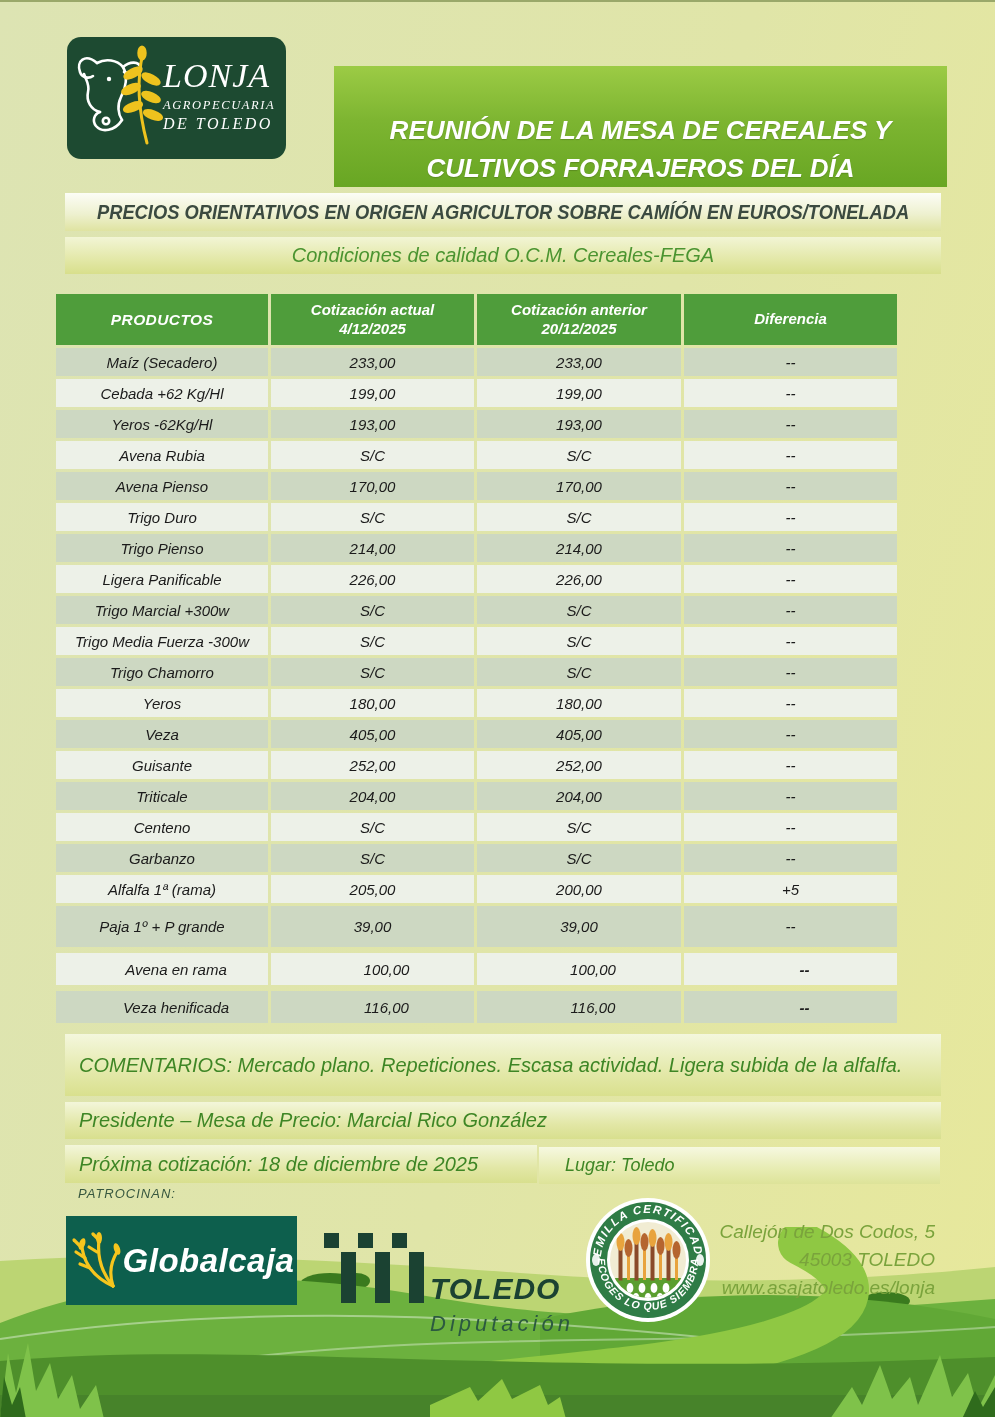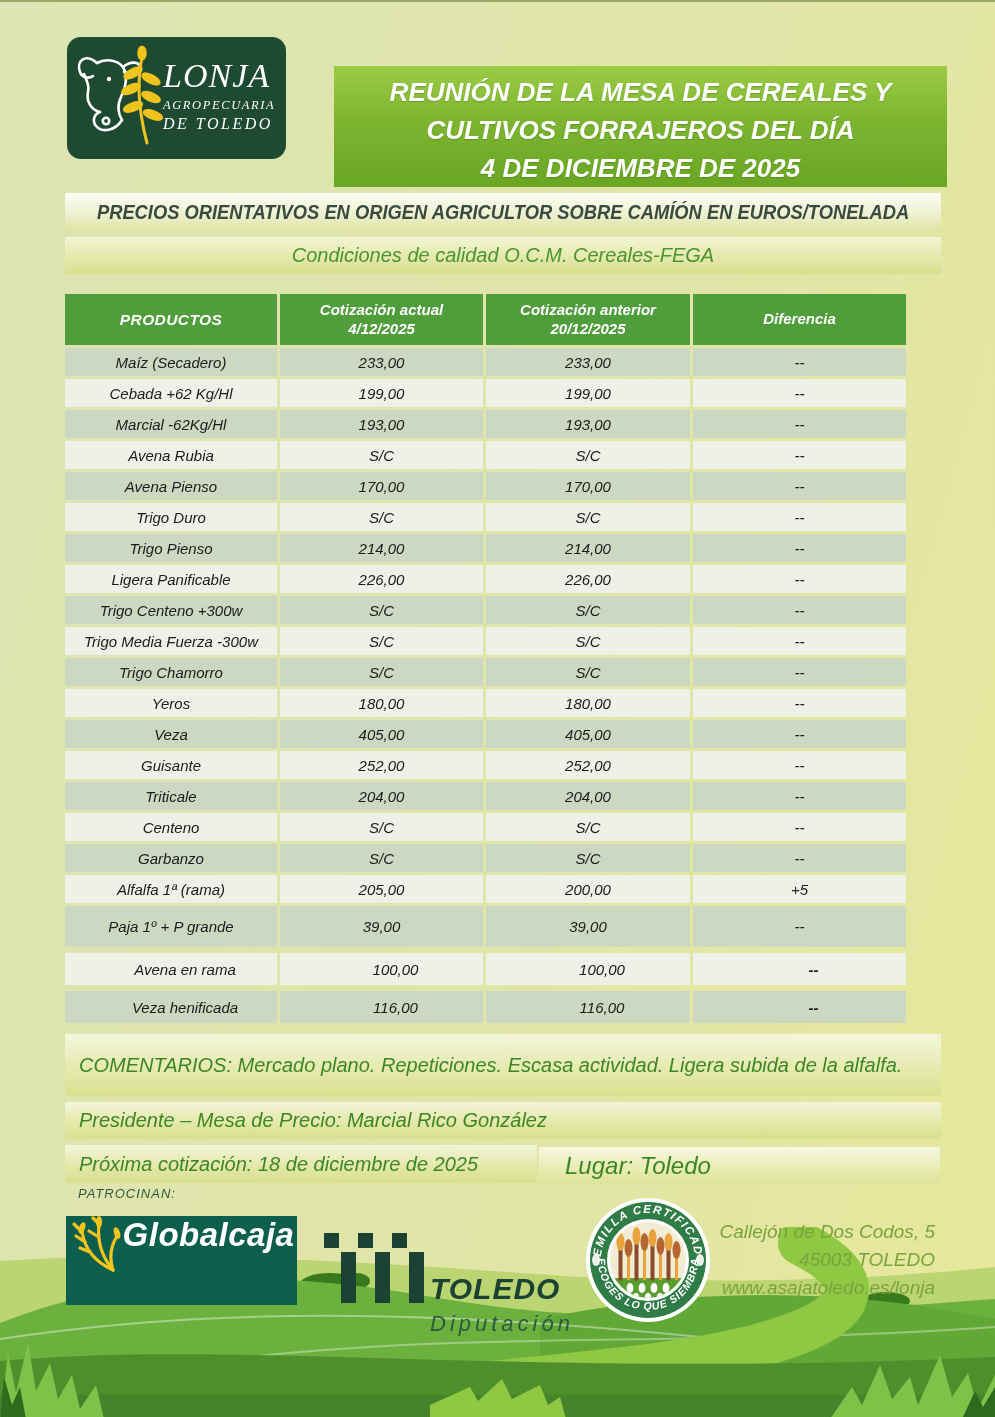--- a/index.html
+++ b/index.html
@@ -29,21 +29,21 @@
     background:linear-gradient(180deg,#fcfdf6 0%,#eef1d0 55%,#dfe3a1 100%);
     color:#3b4a40;font-weight:bold;font-size:19.5px;
   }
   .bar-precios .inner{transform:scaleX(.94);white-space:nowrap;}
   .bar-cond{
     left:65px;top:235px;width:876px;height:37px;justify-content:center;
     background:linear-gradient(180deg,#f2f5d5 0%,#e3e8a8 60%,#d8df8c 100%);
     color:#4b9430;font-size:20px;
   }
   
-  .table{position:absolute;left:65px;top:292px;width:841px;}
+  .table{position:absolute;left:56px;top:292px;width:841px;}
   .thead,.trow{display:grid;grid-template-columns:212px 203px 204px 213px;column-gap:3px;}
   .thead{margin-bottom:3px;}
   .hcell{
     background:#4f9d3b;color:#fff;font-weight:bold;height:51px;
     display:flex;flex-direction:column;align-items:center;justify-content:center;line-height:1.25;
   }
   .hcell .hlabel{font-size:15px;}
   .hcell .hsub{font-size:15px;}
   .hcell.first .hlabel{font-size:15.5px;letter-spacing:.4px;}
   .trow{margin-bottom:3px;}
@@ -71,28 +71,28 @@
   .bar-presidente .inner{padding-left:14px;}
   .bar-proxima{
     left:65px;top:1143px;width:472px;height:38px;
     background:linear-gradient(180deg,#f3f6da 0%,#e2e7a6 60%,#d8df8e 100%);
     color:#3e8625;font-size:20px;
   }
   .bar-proxima .inner{padding-left:14px;}
   .bar-lugar{
     left:539px;top:1145px;width:401px;height:37px;
     background:linear-gradient(180deg,#f6f8e0 0%,#e7ecb2 60%,#dde399 100%);
-    color:#3e8625;font-size:24px;
+    color:#3e8625;font-size:18px;
   }
   .bar-lugar .inner{padding-left:26px;}
   .patrocinan{position:absolute;left:78px;top:1184px;font-size:13px;letter-spacing:1px;color:#37573f;}
   
   .globalcaja{
     position:absolute;left:66px;top:1214px;width:231px;height:89px;background:#0d5f4d;z-index:3;
-    display:flex;justify-content:center;gap:2px;
+    display:flex;align-items:center;justify-content:center;gap:2px;
   }
   .globalcaja .word{color:#fff;font-size:33px;font-weight:bold;letter-spacing:.5px;}
   .dip-mark{position:absolute;left:324px;top:1231px;z-index:3;}
   .dip-text{position:absolute;left:430px;top:1272px;z-index:3;color:#1b4232;line-height:1;}
   .dip-text .t1{font-size:30px;font-weight:bold;letter-spacing:1px;}
   .dip-text .t2{font-size:22px;letter-spacing:4px;color:#2c5a40;margin-top:9px;}
   .seal{position:absolute;left:584px;top:1194px;z-index:3;}
   .contact{
     position:absolute;left:660px;top:1216px;width:275px;text-align:right;z-index:3;
     color:#7aa33c;font-size:19px;line-height:28px;
@@ -130,21 +130,20 @@
     <div class="logo-text">
       <div class="l1">LONJA</div>
       <div class="l2">AGROPECUARIA</div>
       <div class="l3">DE TOLEDO</div>
     </div>
   </div>
 
   <div class="title-box">
     <div>REUNIÓN DE LA MESA DE CEREALES Y</div>
     <div>CULTIVOS FORRAJEROS DEL DÍA</div>
-    <div>4 DE DICIEMBRE DE 2025</div>
   </div>
 
   <div class="bar bar-precios">
     <span class="inner">PRECIOS ORIENTATIVOS EN ORIGEN AGRICULTOR SOBRE CAMÍÓN EN EUROS/TONELADA</span>
   </div>
   <div class="bar bar-cond">
     <span>Condiciones de calidad O.C.M. Cereales-FEGA</span>
   </div>
 
   <div class="table">
@@ -171,21 +170,21 @@
           <div class="tcell anterior">233,00</div>
           <div class="tcell dif">--</div>
         </div>
         <div class="trow">
           <div class="tcell producto">Cebada +62 Kg/Hl</div>
           <div class="tcell actual">199,00</div>
           <div class="tcell anterior">199,00</div>
           <div class="tcell dif">--</div>
         </div>
         <div class="trow">
-          <div class="tcell producto">Marcial -62Kg/Hl</div>
+          <div class="tcell producto">Yeros -62Kg/Hl</div>
           <div class="tcell actual">193,00</div>
           <div class="tcell anterior">193,00</div>
           <div class="tcell dif">--</div>
         </div>
         <div class="trow">
           <div class="tcell producto">Avena Rubia</div>
           <div class="tcell actual">S/C</div>
           <div class="tcell anterior">S/C</div>
           <div class="tcell dif">--</div>
         </div>
@@ -207,21 +206,21 @@
           <div class="tcell anterior">214,00</div>
           <div class="tcell dif">--</div>
         </div>
         <div class="trow">
           <div class="tcell producto">Ligera Panificable</div>
           <div class="tcell actual">226,00</div>
           <div class="tcell anterior">226,00</div>
           <div class="tcell dif">--</div>
         </div>
         <div class="trow">
-          <div class="tcell producto">Trigo Centeno +300w</div>
+          <div class="tcell producto">Trigo Marcial +300w</div>
           <div class="tcell actual">S/C</div>
           <div class="tcell anterior">S/C</div>
           <div class="tcell dif">--</div>
         </div>
         <div class="trow">
           <div class="tcell producto">Trigo Media Fuerza -300w</div>
           <div class="tcell actual">S/C</div>
           <div class="tcell anterior">S/C</div>
           <div class="tcell dif">--</div>
         </div>

